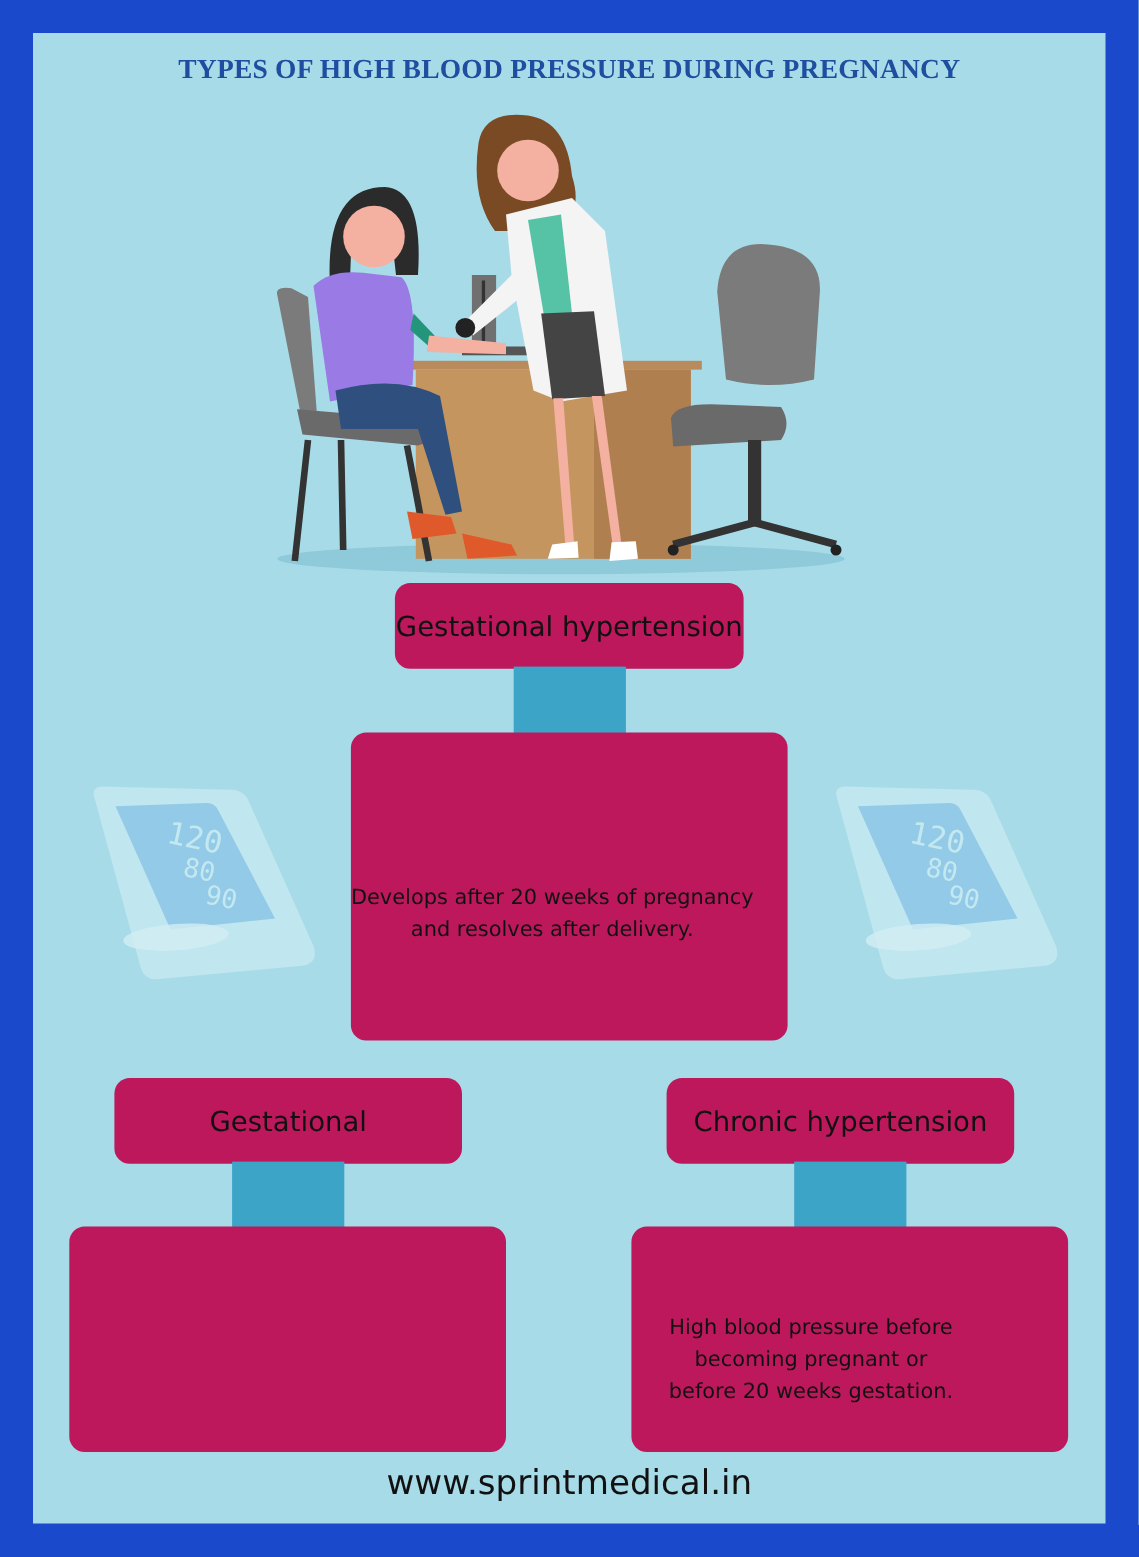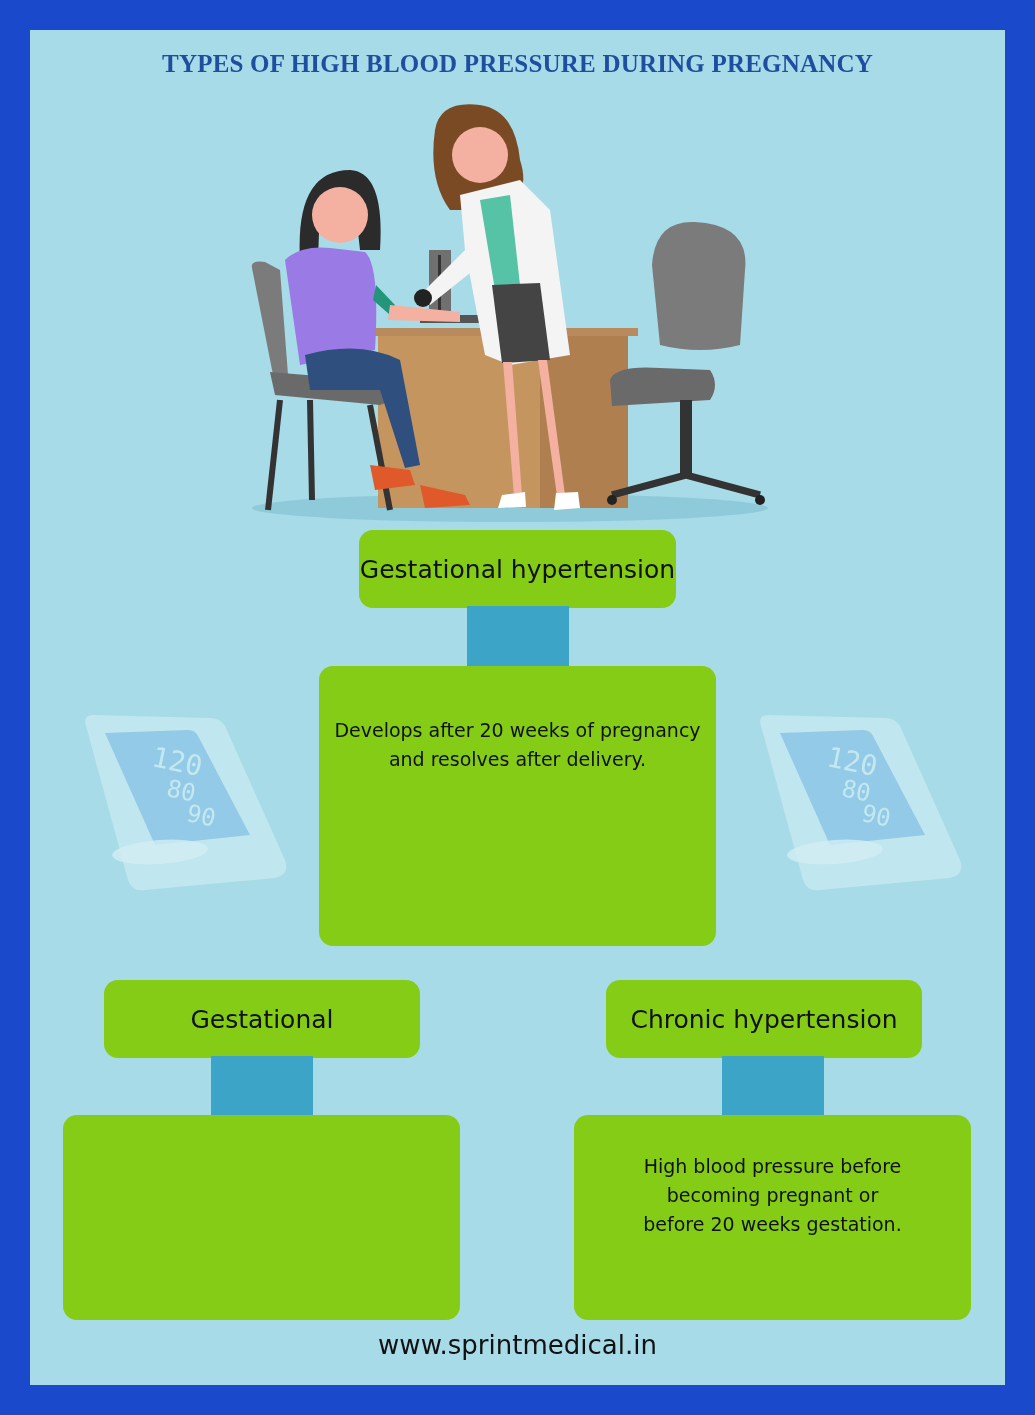--- a/index.html
+++ b/index.html
@@ -1,27 +1,27 @@
 <!DOCTYPE html>
 <html><head>
 <meta charset="utf-8">
 <style>
   html,body{margin:0;padding:0;}
   body{width:1035px;height:1415px;background:#1b49cc;position:relative;overflow:hidden;font-family:"Liberation Sans",sans-serif;}
   .panel{position:absolute;left:30px;top:30px;width:975px;height:1355px;background:#a8dbe8;}
   .title{position:absolute;left:0;top:50px;width:1035px;text-align:center;font-family:Liberation Serif, serif;font-weight:bold;font-size:25px;color:#1f4ea0;letter-spacing:0.2px;}
   .illustration{position:absolute;left:240px;top:100px;width:560px;height:430px;}
   .bpm{position:absolute;width:250px;height:220px;}
-  .box{position:absolute;background:#84cc16;border-radius:14px;color:#111;text-align:center;font-family:"DejaVu Sans",sans-serif;}
+  .box{position:absolute;background:#be185d;border-radius:14px;color:#111;text-align:center;font-family:"DejaVu Sans",sans-serif;}
   .head{font-size:25px;display:flex;align-items:center;justify-content:center;}
   .stem{position:absolute;background:#3ca4c6;}
-  .body{font-size:19px;line-height:29px;display:flex;flex-direction:column;align-items:center;justify-content:flex-start;}
+  .body{font-size:19px;line-height:29px;display:flex;flex-direction:row;align-items:center;justify-content:flex-start;}
   .body p{margin:0;white-space:pre-line;}
   .gap{height:26px;}
-  .footer{position:absolute;left:0;top:1330px;width:1035px;text-align:center;font-family:"DejaVu Sans",sans-serif;font-size:26px;color:#111;}
+  .footer{position:absolute;left:0;top:1330px;width:1035px;text-align:center;font-family:"DejaVu Sans",sans-serif;font-size:31px;color:#111;}
 </style>
 </head>
 <body>
 
 <div class="panel"></div>
 
 <div class="title">TYPES OF HIGH BLOOD PRESSURE DURING PREGNANCY</div>
 
 <svg class="illustration" viewBox="0 0 560 430">
   <ellipse cx="270" cy="408" rx="258" ry="14" fill="#8fcadb"></ellipse>
@@ -101,19 +101,19 @@
 </div>
 <div class="stem" style="left:211px;top:1056px;width:102px;height:62px;"></div>
 <div class="box body" style="left:63px;top:1115px;width:397px;height:205px;padding-top:37px;box-sizing:border-box;">
   <div class="gap"></div>
 </div>
 
 <div class="box head" style="left:606px;top:980px;width:316px;height:78px;text-align:center;">
   <span>Chronic hypertension</span>
 </div>
 <div class="stem" style="left:722px;top:1056px;width:102px;height:62px;"></div>
-<div class="box body" style="left:574px;top:1115px;width:397px;height:205px;padding-top:37px;box-sizing:border-box;">
+<div class="box body" style="left:574px;top:1115px;width:397px;height:205px;padding-top:37px;box-sizing:border-box;padding-left:34px;">
   <p>High blood pressure before
 becoming pregnant or
 before 20 weeks gestation.</p>
 </div>
 
 <div class="footer">www.sprintmedical.in</div>
 
 </body></html>

